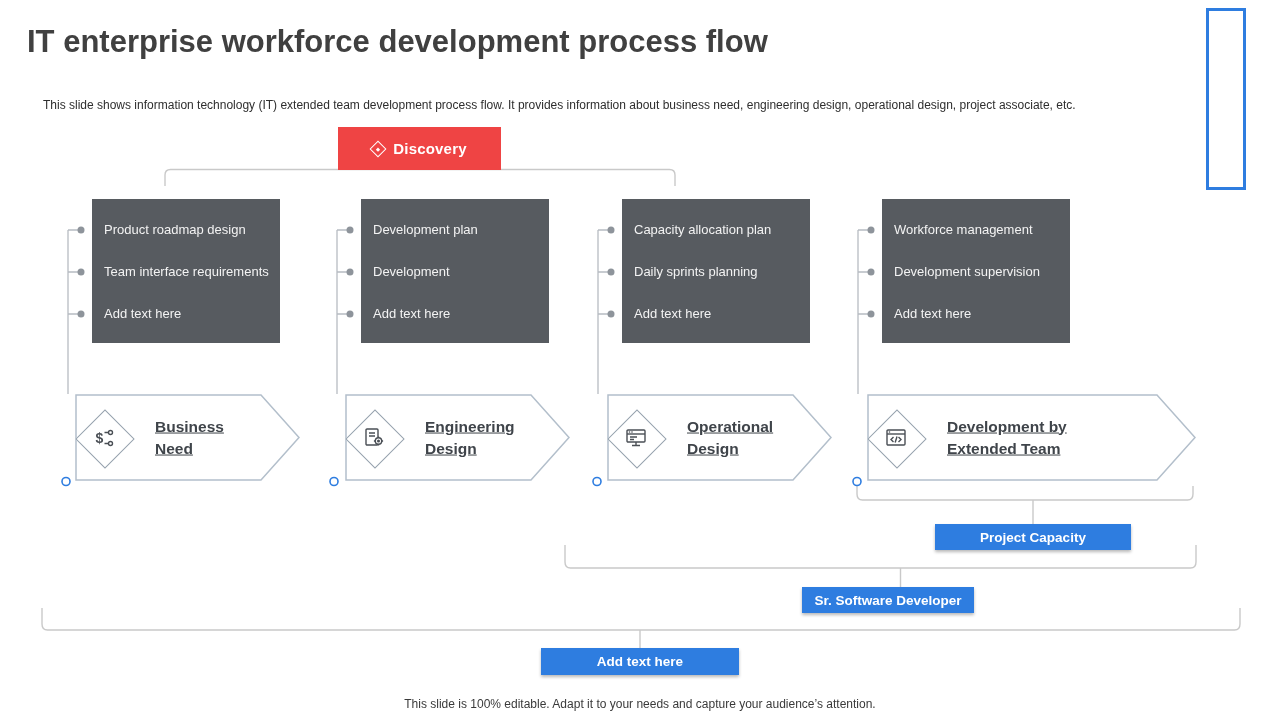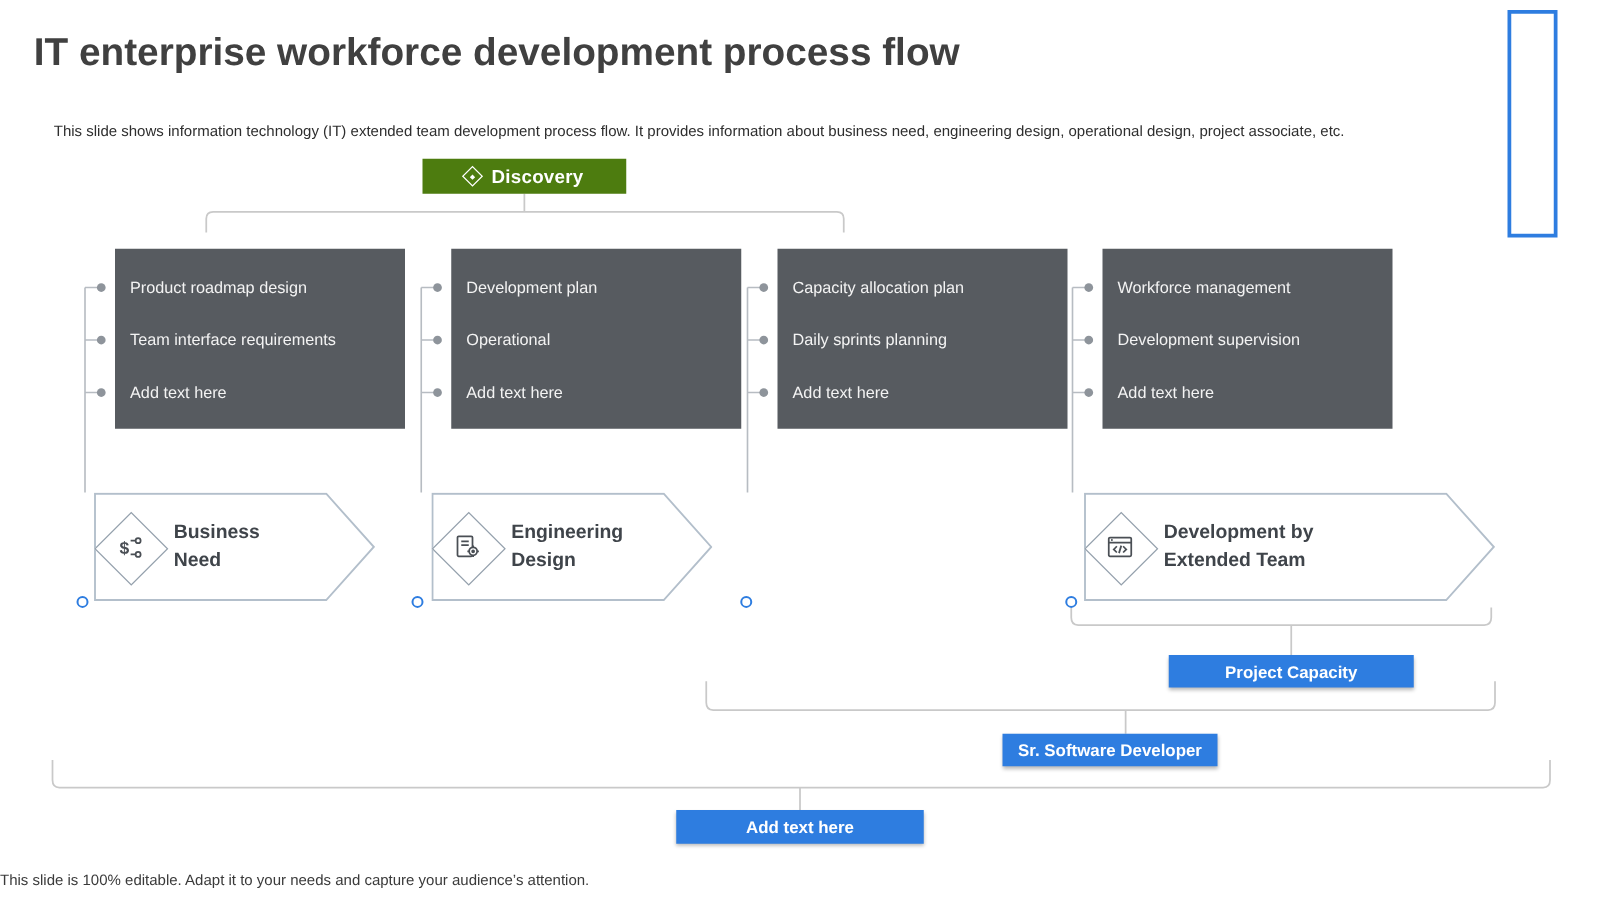--- a/index.html
+++ b/index.html
@@ -14,56 +14,56 @@
   .subtitle{
     position:absolute;left:27px;top:82px;margin:16px;width:1040px;
     font-size:12px;color:#2e2e2e;
   }
   .accent-rect{
     position:absolute;left:1206px;top:8px;width:34px;height:176px;
     border:3px solid #2e7de0;background:#fff;
   }
   .connectors{position:absolute;left:0;top:0;pointer-events:none;}
   .discovery{
-    position:absolute;left:338px;top:127px;width:163px;height:28px;
-    background:#4d7c0f;display:flex;align-items:center;justify-content:center;gap:9px;
+    position:absolute;left:338px;top:127px;width:163px;height:43px;
+    background:#ef4444;display:flex;align-items:center;justify-content:center;gap:9px;
   }
   .disc-icon{
     width:10px;height:10px;border:1.5px solid #fff;transform:rotate(45deg);
     display:flex;align-items:center;justify-content:center;flex:0 0 auto;
   }
   .disc-inner{width:3px;height:3px;background:#fff;}
   .disc-label{color:#fff;font-weight:bold;font-size:15px;letter-spacing:.2px;}
   .task-box{
-    position:absolute;top:199px;width:188px;height:144px;background:#575b60;padding-left:44px;
+    position:absolute;top:199px;width:188px;height:144px;background:#575b60;
   }
   .task-item{
     position:absolute;left:12px;right:6px;color:#f3f3f3;font-size:13px;line-height:18px;
   }
   .stage{position:absolute;top:394px;height:87px;}
   .stage-shape{position:absolute;left:0;top:0;}
   .diamond{
     position:absolute;left:9px;top:23.5px;width:40px;height:40px;background:#fff;
     border:1.5px solid #95a1ad;transform:rotate(45deg);
   }
   .stage-icon{position:absolute;left:17px;top:31.5px;}
   .stage-label{
-    position:absolute;left:64px;top:50%;transform:translateY(-50%);
-    font-weight:bold;font-size:15.5px;color:#3f444a;line-height:1.45;
+    position:absolute;left:80px;top:50%;transform:translateY(-50%);
+    font-weight:bold;font-size:15.5px;color:#3f444a;line-height:1.45;text-decoration:underline;
   }
   .badge{
     position:absolute;background:#2e7de0;color:#fff;font-weight:bold;font-size:13.5px;
     display:flex;align-items:center;justify-content:center;
     box-shadow:0 2px 3px rgba(0,0,0,.28);
   }
   .badge-pa{left:935px;top:524px;width:196px;height:26px;}
   .badge-ssd{left:802px;top:587px;width:172px;height:26px;}
   .badge-add{left:541px;top:648px;width:198px;height:27px;}
   .footer{
-    position:absolute;left:0;right:0;top:697px;
+    position:absolute;left:0;right:0;top:697px;text-align:center;
     font-size:12px;color:#3a3a3a;
   }
 </style>
 </head>
 <body>
 
 <div class="slide">
 
   <div class="accent-rect"></div>
 
@@ -116,21 +116,21 @@
     <span class="disc-label">Discovery</span>
   </div>
 
   <div class="task-box" style="left:92px">
     <div class="task-item" style="top:22px">Product roadmap design</div>
     <div class="task-item" style="top:64px">Team interface requirements</div>
     <div class="task-item" style="top:106px">Add text here</div>
   </div>
   <div class="task-box" style="left:361px">
     <div class="task-item" style="top:22px">Development plan</div>
-    <div class="task-item" style="top:64px">Operational</div>
+    <div class="task-item" style="top:64px">Development</div>
     <div class="task-item" style="top:106px">Add text here</div>
   </div>
   <div class="task-box" style="left:622px">
     <div class="task-item" style="top:22px">Capacity allocation plan</div>
     <div class="task-item" style="top:64px">Daily sprints planning</div>
     <div class="task-item" style="top:106px">Add text here</div>
   </div>
   <div class="task-box" style="left:882px">
     <div class="task-item" style="top:22px">Workforce management</div>
     <div class="task-item" style="top:64px">Development supervision</div>
@@ -163,20 +163,37 @@
         <rect x="4" y="3" width="12" height="16" rx="1"></rect>
         <path d="M7 7 H13 M7 10 H13"></path>
         <circle cx="16.5" cy="15" r="3.2" fill="#ffffff"></circle>
         <path d="M16.5 10.4 V11.8 M16.5 18.2 V19.6 M11.9 15 H13.3 M19.7 15 H21.1"></path>
         <circle cx="16.5" cy="15" r="0.8" fill="#4a4f55"></circle>
       </g>
     </svg>
     <div class="stage-label" style="width:120px">Engineering Design</div>
   </div>
 
+  <div class="stage" style="left:607px;width:225px">
+    <svg class="stage-shape" width="225" height="87">
+      <polygon points="1,1 186,1 224,43.5 186,86 1,86" fill="#ffffff" stroke="#b3bfcb" stroke-width="1.5"></polygon>
+    </svg>
+    <div class="diamond"></div>
+    <svg class="stage-icon" width="24" height="24" viewBox="0 0 24 24">
+      <g fill="none" stroke="#4a4f55" stroke-width="1.4">
+        <rect x="3" y="4" width="18" height="12" rx="1"></rect>
+        <path d="M3 8 H21"></path>
+        <path d="M6 11 H13 M6 13.5 H10"></path>
+        <path d="M12 16 V19 M8 19.5 H16"></path>
+      </g>
+      <circle cx="5.5" cy="6" r="0.8" fill="#4a4f55"></circle>
+        <circle cx="8" cy="6" r="0.8" fill="#4a4f55"></circle>
+    </svg>
+    <div class="stage-label" style="width:120px">Operational Design</div>
+  </div>
 
   <div class="stage" style="left:867px;width:329px">
     <svg class="stage-shape" width="329" height="87">
       <polygon points="1,1 290,1 328,43.5 290,86 1,86" fill="#ffffff" stroke="#b3bfcb" stroke-width="1.5"></polygon>
     </svg>
     <div class="diamond"></div>
     <svg class="stage-icon" width="24" height="24" viewBox="0 0 24 24">
       <g fill="none" stroke="#4a4f55" stroke-width="1.4">
         <rect x="3" y="4" width="18" height="15" rx="1"></rect>
         <path d="M3 8 H21"></path>

